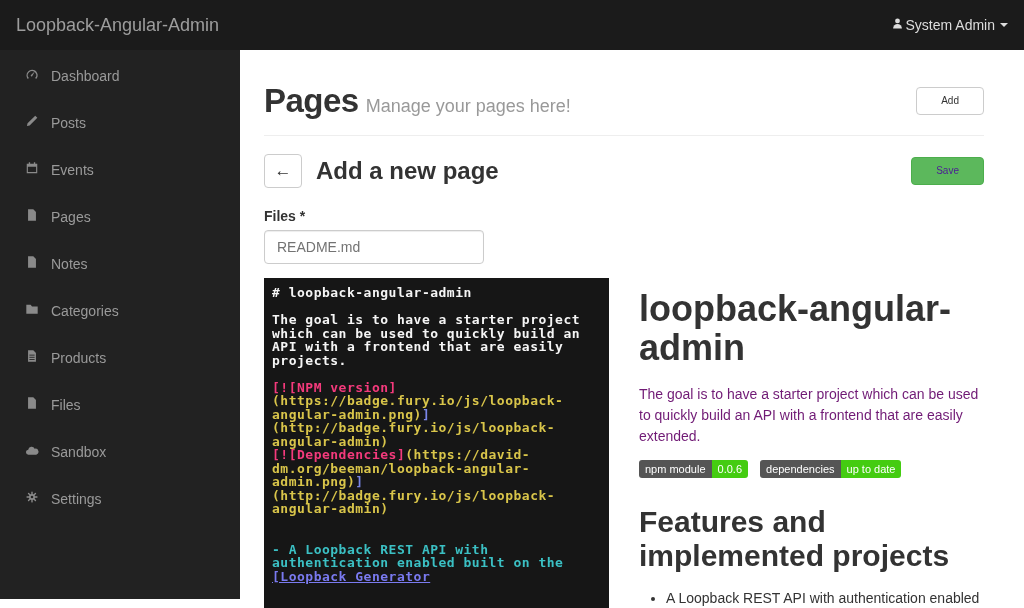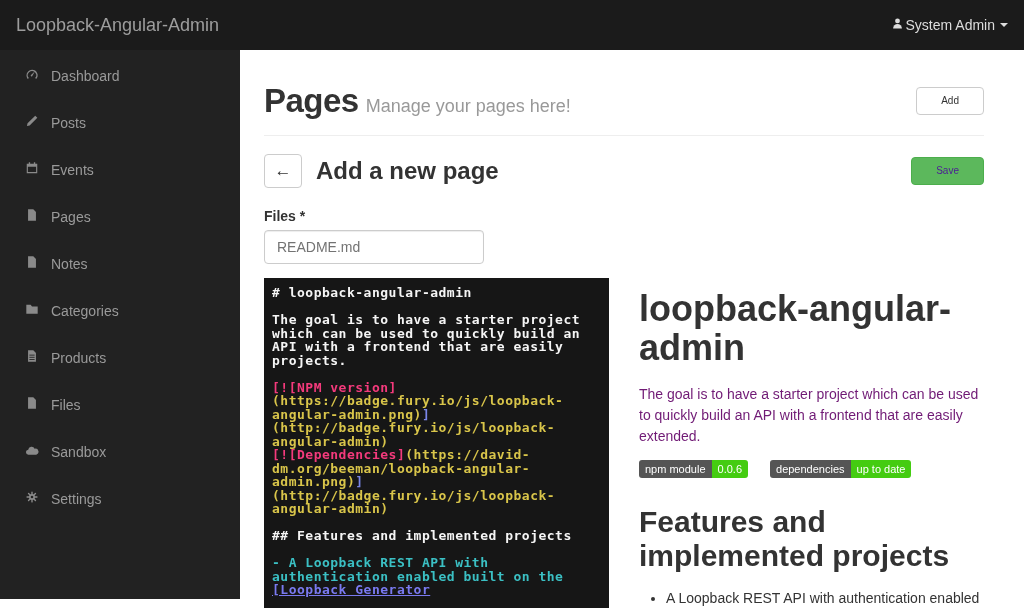--- a/index.html
+++ b/index.html
@@ -47,21 +47,21 @@
   .seg-header, .seg-plain { color: #f5f5f5; }
   .seg-pink   { color: #f43a7c; }
   .seg-yellow { color: #d9c54a; }
   .seg-blue   { color: #7a86e8; }
   .seg-cyan   { color: #3bc0c4; }
   .seg-link   { color: #7a7af0; text-decoration: underline; }
 
   .md-preview { flex: 1; min-width: 0; }
   .md-preview h1 { font-size: 36px; font-weight: bold; line-height: 1.08; margin: 12px 0 16px; color: #333; }
   .md-preview p { font-size: 14px; line-height: 1.5; margin-bottom: 13px; color: #701a75; }
-  .badges { display: flex; gap: 22px; margin: 10px 0 4px; }
+  .badges { display: flex; gap: 12px; margin: 10px 0 4px; }
   .badge-pair { display: inline-flex; font-size: 11px; border-radius: 3px; overflow: hidden; color: #fff; }
   .badge-l { background: #555; padding: 3px 6px; }
   .badge-r { background: #44cc11; padding: 3px 6px; }
   .md-preview h2 { font-size: 30px; font-weight: bold; line-height: 1.15; margin: 27px 0 14px; color: #333; }
   .md-preview ul { padding-left: 27px; }
   .md-preview li { font-size: 14px; line-height: 1.5; color: #333; }
 </style>
 </head>
 <body>
 
@@ -194,21 +194,20 @@
           <div class="ed-line"><span class="seg-yellow">(https://badge.fury.io/js/loopback-</span></div>
           <div class="ed-line"><span class="seg-yellow">angular-admin.png)</span><span class="seg-blue">]</span></div>
           <div class="ed-line"><span class="seg-yellow">(http://badge.fury.io/js/loopback-</span></div>
           <div class="ed-line"><span class="seg-yellow">angular-admin)</span></div>
           <div class="ed-line"><span class="seg-pink">[![Dependencies]</span><span class="seg-yellow">(https://david-</span></div>
           <div class="ed-line"><span class="seg-yellow">dm.org/beeman/loopback-angular-</span></div>
           <div class="ed-line"><span class="seg-yellow">admin.png)</span><span class="seg-blue">]</span></div>
           <div class="ed-line"><span class="seg-yellow">(http://badge.fury.io/js/loopback-</span></div>
           <div class="ed-line"><span class="seg-yellow">angular-admin)</span></div>
           <div class="ed-line">&nbsp;</div>
-          <div class="ed-line"><span class="seg-header">## Features and implemented projects</span></div>
           <div class="ed-line">&nbsp;</div>
           <div class="ed-line"><span class="seg-cyan">- A Loopback REST API with</span></div>
           <div class="ed-line"><span class="seg-cyan">authentication enabled built on the</span></div>
           <div class="ed-line"><span class="seg-link">[Loopback Generator</span></div>
         </div>
 
       <div class="md-preview">
         <h1>loopback-angular-admin</h1>
         <p>The goal is to have a starter project which can be used to quickly build an API with a frontend that are easily extended.</p>
         <div class="badges" id="badges">

